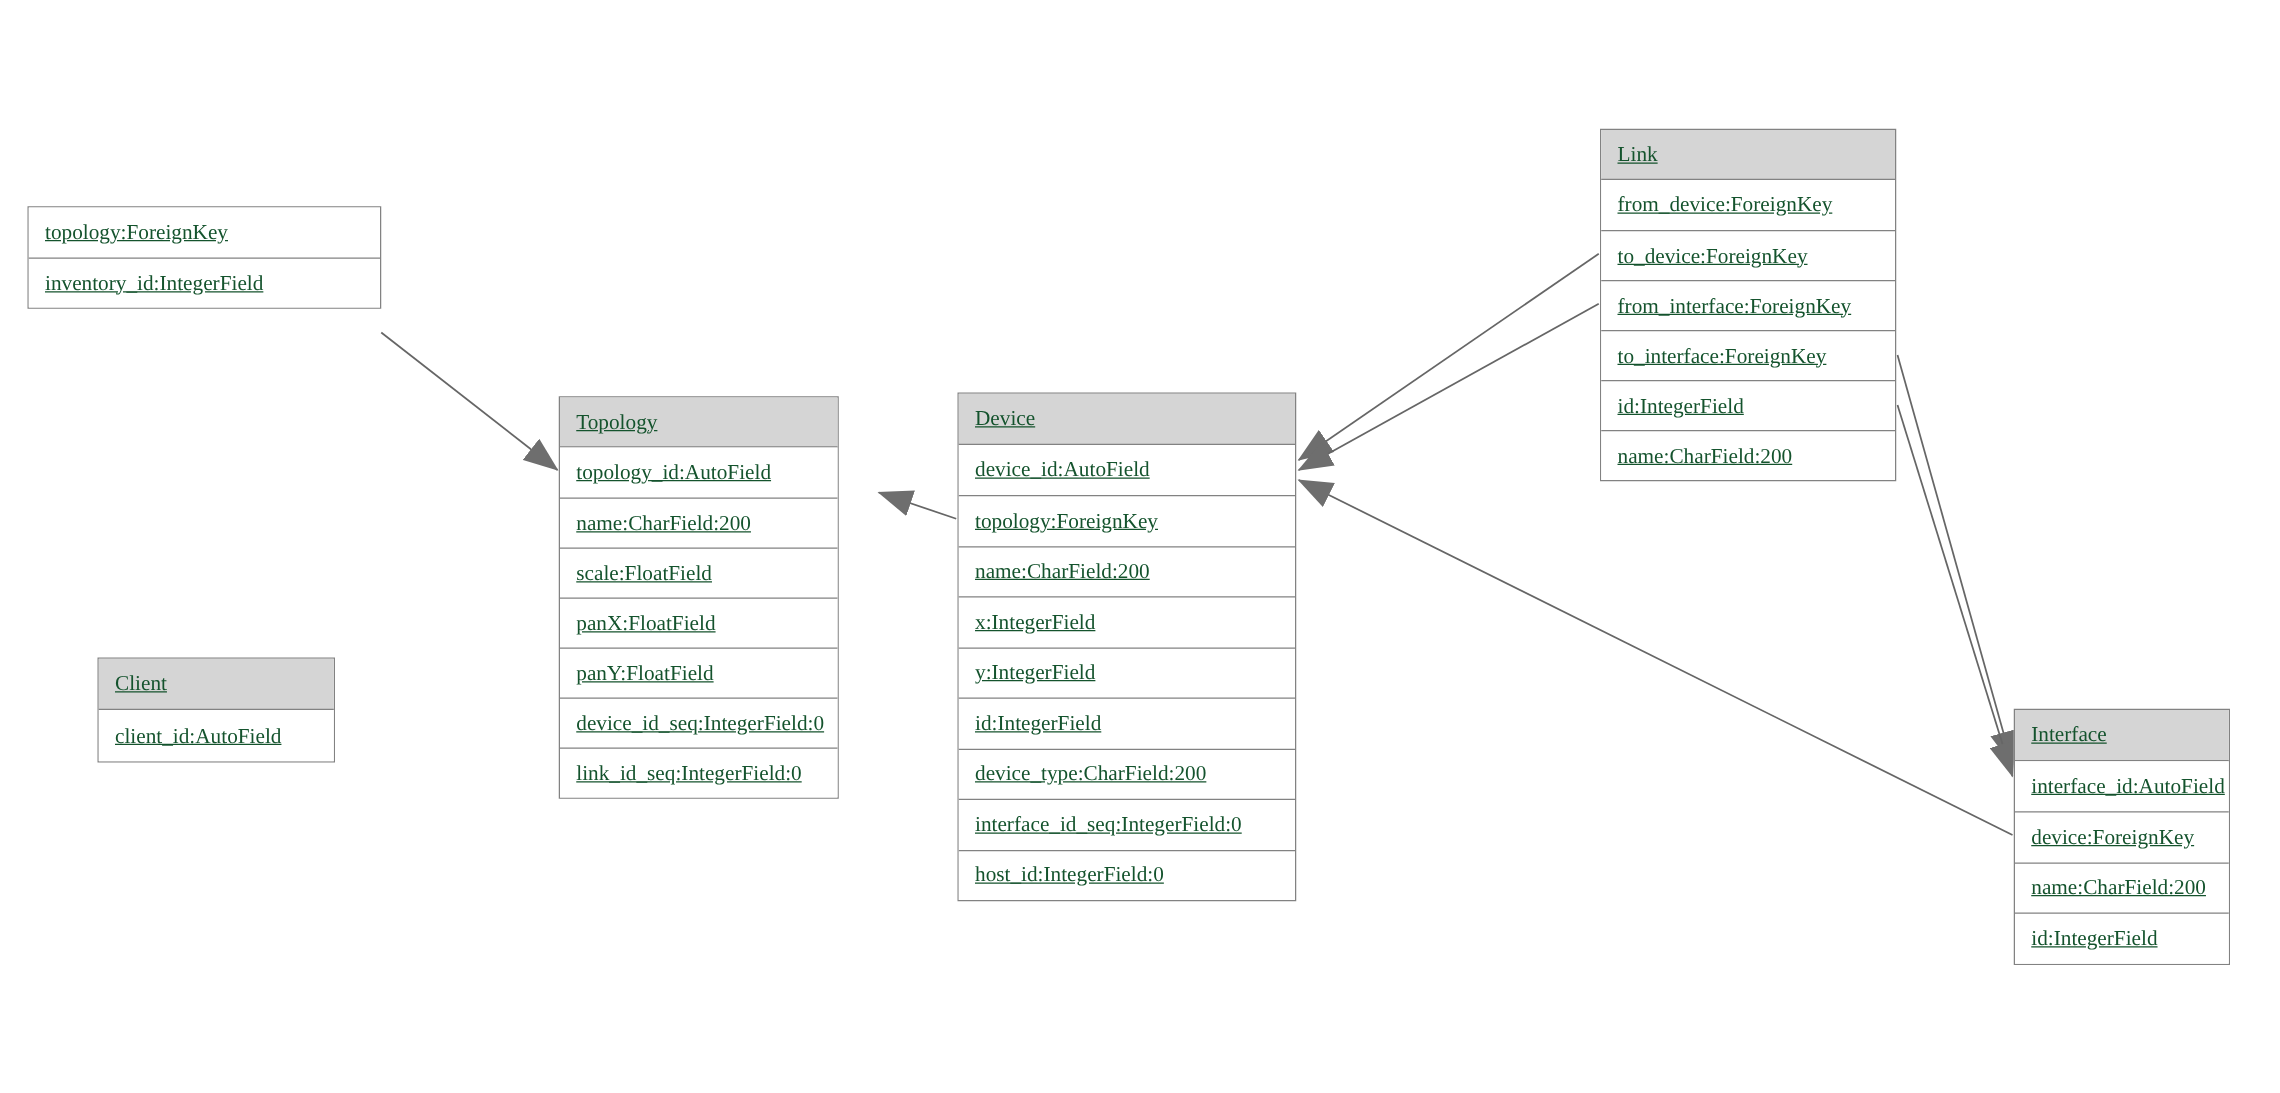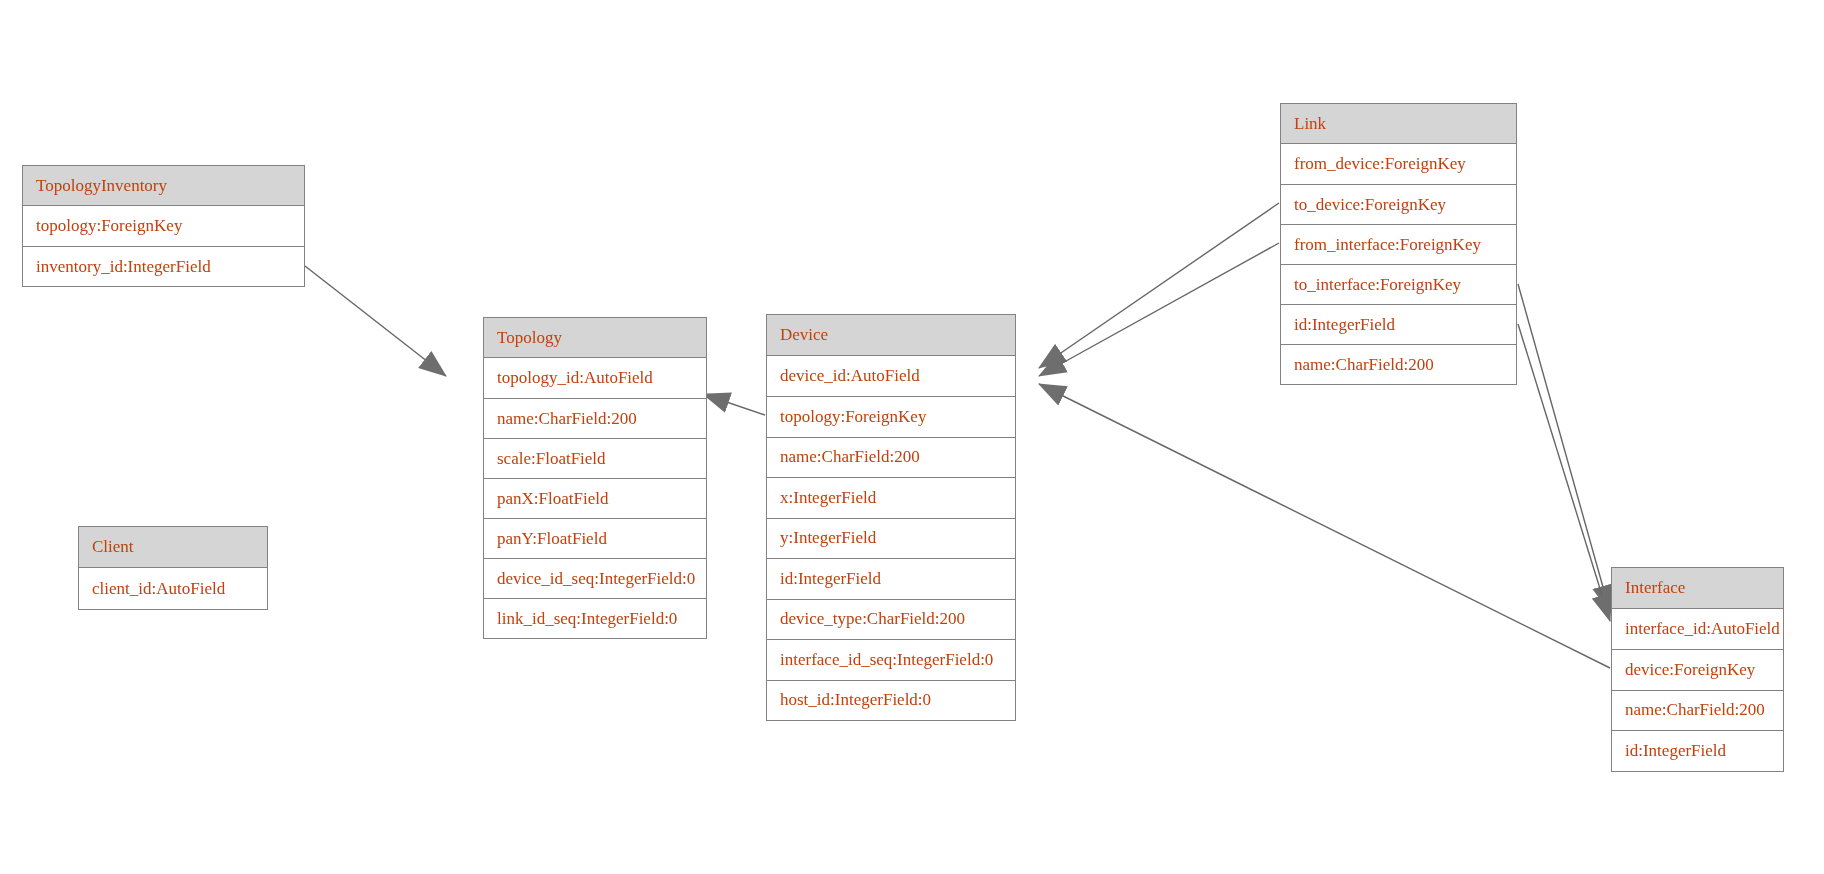--- a/index.html
+++ b/index.html
@@ -23,22 +23,23 @@
     left: 0;
     top: 0;
     width: 1824px;
     height: 874px;
   }
   .entity {
     position: absolute;
     background: #ffffff;
     border: 1.6px solid #828282;
     box-sizing: border-box;
-    color: #c2410c;
+    color: #14532d;
     font-size: 17px;
+    text-decoration: underline;
   }
   .entity .hdr {
     height: var(--rh);
     background: #d5d5d5;
     border-bottom: 1.6px solid #828282;
     display: flex;
     align-items: center;
     padding-left: 13px;
     box-sizing: border-box;
   }
@@ -70,42 +71,41 @@
       <line marker-end="url(#arrow)" x1="765" y1="415" x2="703" y2="394"></line>
       <line marker-end="url(#arrow)" x1="1279" y1="203" x2="1039" y2="368"></line>
       <line marker-end="url(#arrow)" x1="1279" y1="243" x2="1039" y2="376"></line>
       <line marker-end="url(#arrow)" x1="1518" y1="284" x2="1610" y2="612"></line>
       <line marker-end="url(#arrow)" x1="1518" y1="324" x2="1610" y2="621"></line>
       <line marker-end="url(#arrow)" x1="1610" y1="668" x2="1039" y2="384"></line>
     </g>
   </svg>
 
   <div class="entity" style="left:22px; top:165px; width:283px; --rh:40px;">
-    <div class="hdr">TopologyInventory</div>
     <div class="row">topology:ForeignKey</div>
     <div class="row">inventory_id:IntegerField</div>
   </div>
 
-  <div class="entity" style="left:447px; top:317px; width:224px;margin-left:36px; --rh:40px;">
+  <div class="entity" style="left:447px; top:317px; width:224px; --rh:40px;">
     <div class="hdr">Topology</div>
     <div class="row">topology_id:AutoField</div>
     <div class="row">name:CharField:200</div>
     <div class="row">scale:FloatField</div>
     <div class="row">panX:FloatField</div>
     <div class="row">panY:FloatField</div>
     <div class="row">device_id_seq:IntegerField:0</div>
     <div class="row">link_id_seq:IntegerField:0</div>
   </div>
 
   <div class="entity" style="left:78px; top:526px; width:190px; --rh:41px;">
     <div class="hdr">Client</div>
     <div class="row">client_id:AutoField</div>
   </div>
 
-  <div class="entity" style="left:766px; top:314px; width:250px; --rh:40.5px;">
+  <div class="entity" style="left:766px; top:314px; width:271px; --rh:40.5px;">
     <div class="hdr">Device</div>
     <div class="row">device_id:AutoField</div>
     <div class="row">topology:ForeignKey</div>
     <div class="row">name:CharField:200</div>
     <div class="row">x:IntegerField</div>
     <div class="row">y:IntegerField</div>
     <div class="row">id:IntegerField</div>
     <div class="row">device_type:CharField:200</div>
     <div class="row">interface_id_seq:IntegerField:0</div>
     <div class="row">host_id:IntegerField:0</div>

